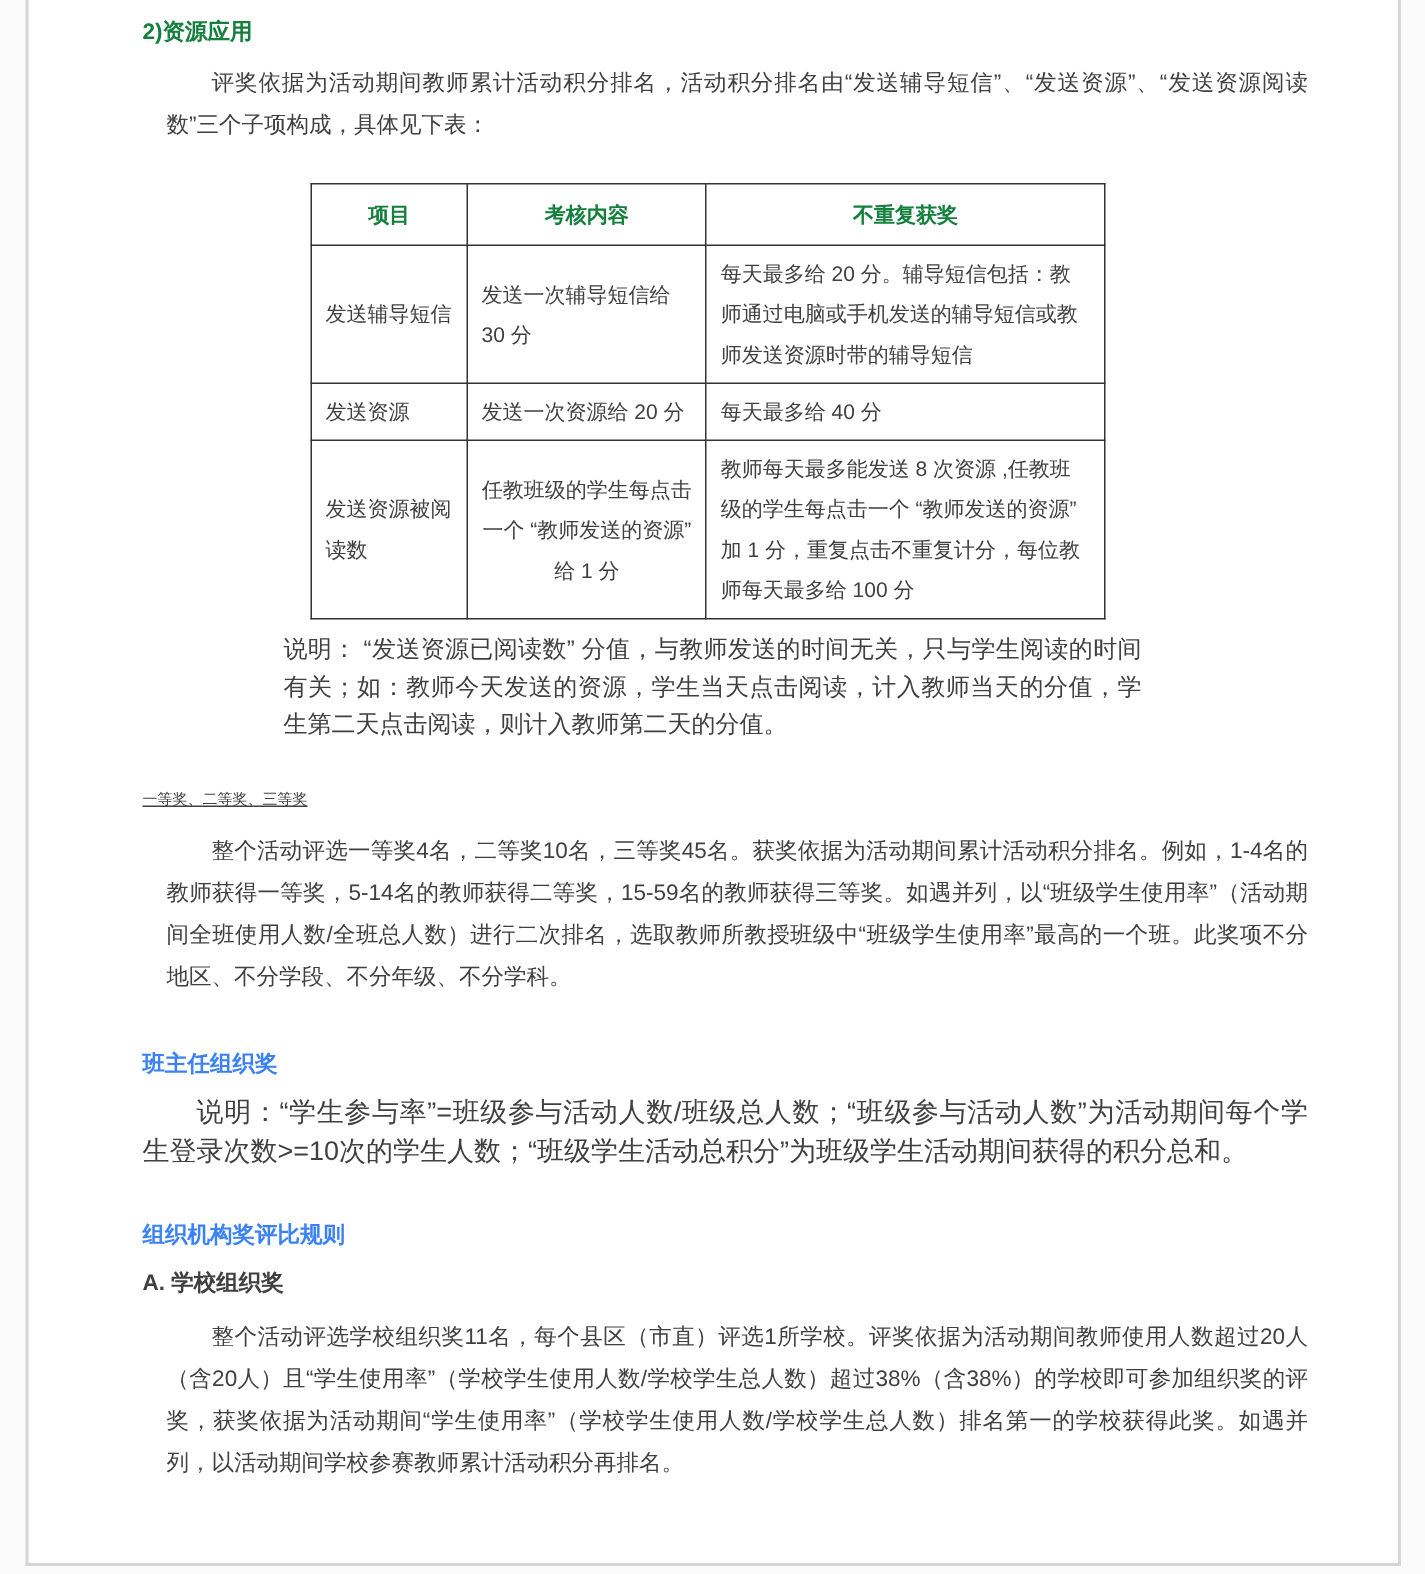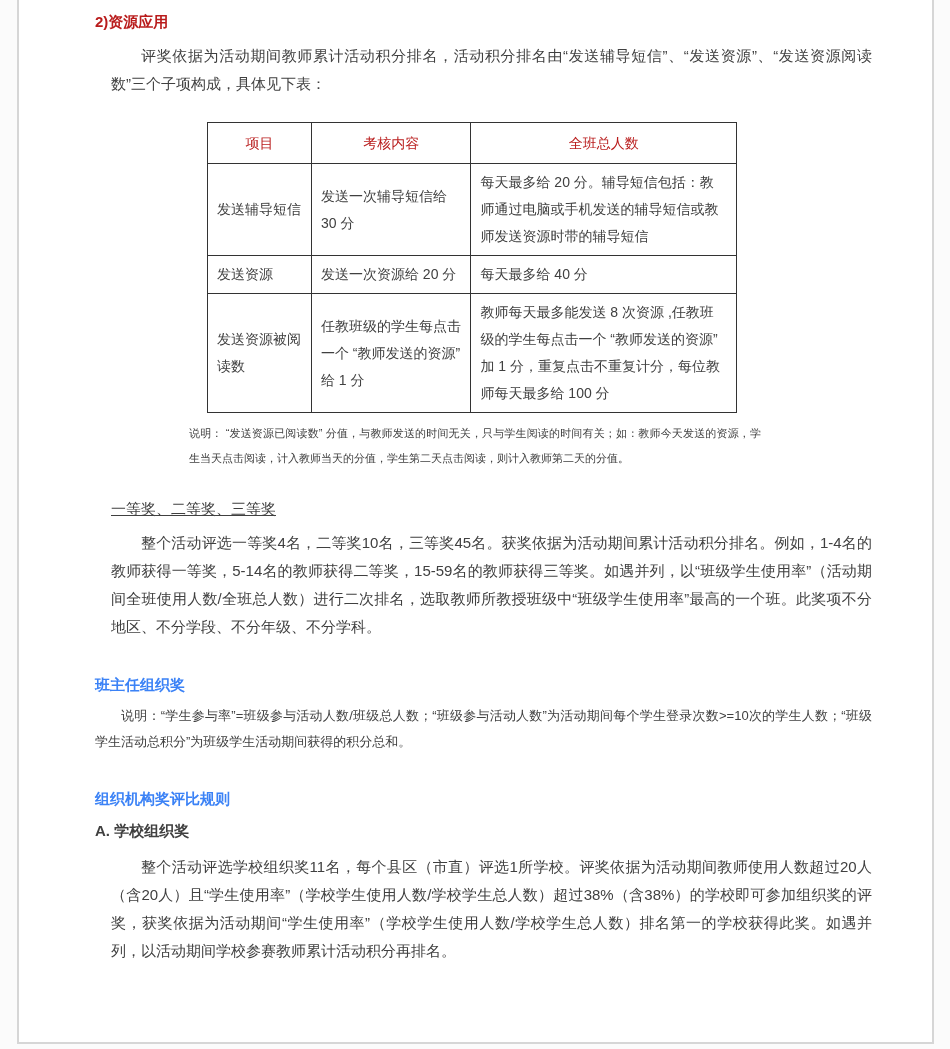--- a/index.html
+++ b/index.html
@@ -16,21 +16,21 @@
     background: #ffffff;
     border-left: 2px solid #d6d6d6;
     border-right: 2px solid #d6d6d6;
     border-bottom: 2px solid #d6d6d6;
     padding: 6px 60px 10px 76px;
     color: #404040;
   }
   .doc-title {
     font-size: 15px;
     font-weight: bold;
-    color: #b91c1c;
+    color: #15803d;
     margin: 4px 0 0 0;
     line-height: 24px;
   }
   .para {
     font-size: 15px;
     line-height: 28px;
     text-indent: 2em;
     margin: 8px 0 0 16px;
     text-align: justify;
   }
@@ -42,59 +42,59 @@
     color: #404040;
   }
   .score-table th, .score-table td {
     border: 1px solid #333333;
     font-size: 14px;
     padding: 5px 9px;
     vertical-align: middle;
     line-height: 27px;
   }
   .score-table th {
-    font-weight: normal;
+    font-weight: bold;
     text-align: center;
     height: 30px;
-    color: #b91c1c;
+    color: #15803d;
   }
   .col-item  { width: 103px; }
   .col-content { width: 158px; }
   .col-desc  { width: 263px; }
-  .cell-center { text-align: left; }
+  .cell-center { text-align: center; }
   .table-note {
-    font-size: 11px;
+    font-size: 16px;
     line-height: 25px;
     margin: 8px 0 0 94px;
     width: 572px;
     text-align: justify;
   }
   .underlined-heading {
-    font-size: 15px;
+    font-size: 10px;
     font-weight: normal;
     text-decoration: underline;
-    margin: 26px 0 0 16px;
+    margin: 26px 0 0 0;
     line-height: 24px;
     color: #404040;
   }
   .bold-heading {
     font-size: 15px;
     font-weight: bold;
     color: #3b82f6;
     margin: 32px 0 0 0;
     line-height: 24px;
   }
   .sub-heading {
     font-size: 15px;
     font-weight: bold;
     margin: 6px 0 0 0;
     line-height: 28px;
   }
   .small-note {
-    font-size: 13px;
+    font-size: 18px;
     line-height: 26px;
     text-indent: 2em;
     margin: 6px 0 0 0;
     text-align: justify;
   }
 </style>
 </head>
 <body>
 
 <div class="page">
@@ -106,21 +106,21 @@
   <table class="score-table">
     <colgroup>
       <col class="col-item">
         <col class="col-content">
         <col class="col-desc">
     </colgroup>
     <thead>
       <tr>
         <th>项目</th>
         <th>考核内容</th>
-        <th>全班总人数</th>
+        <th>不重复获奖</th>
       </tr>
     </thead>
     <tbody>
       <tr>
         <td>发送辅导短信</td>
         <td>发送一次辅导短信给 30 分</td>
         <td>每天最多给 20 分。辅导短信包括：教师通过电脑或手机发送的辅导短信或教师发送资源时带的辅导短信</td>
       </tr>
       <tr>
         <td>发送资源</td>

